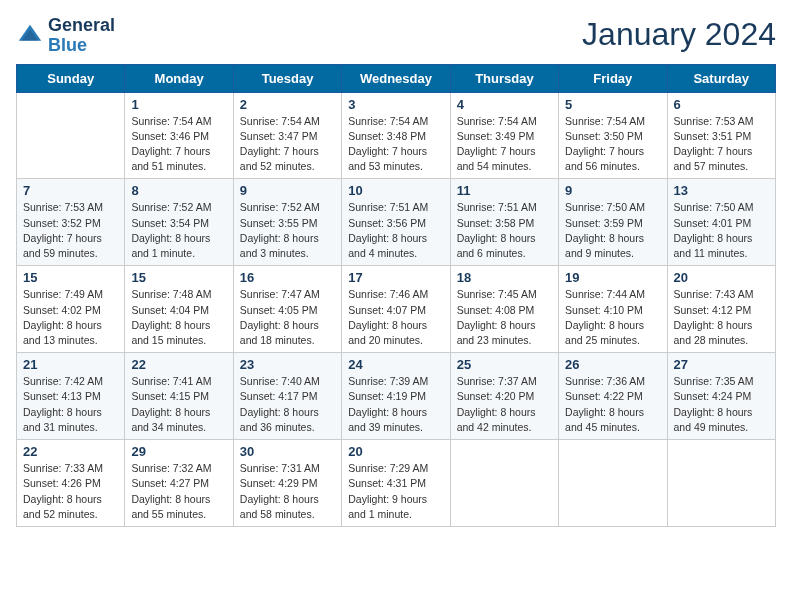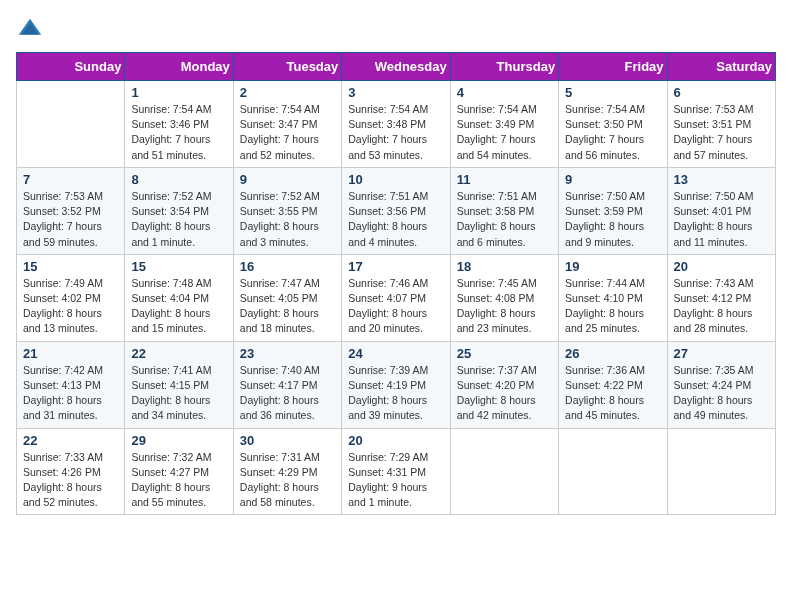--- a/index.html
+++ b/index.html
@@ -41,23 +41,23 @@
     .subtitle {
       font-size: 14px;
       color: #444;
     }
     table {
       width: 100%;
       border-collapse: collapse;
       table-layout: fixed;
     }
     thead tr th {
-      background-color: #a21caf;
+      background-color: #0369a1;
       color: #fff;
-      text-align: right;
+      text-align: center;
       padding: 6px 3px;
       font-size: 13px;
       font-weight: bold;
       border: 1px solid #1a5a9a;
     }
     tbody tr td {
       border: 1px solid #ccc;
       vertical-align: top;
       padding: 4px 6px;
       font-size: 11px;
@@ -84,22 +84,27 @@
   </style>
 </head>
 <body>
 
 <div class="header">
   <div class="logo">
     <svg class="logo-icon" viewBox="0 0 30 30">
       <polygon points="15,3 27,20 3,20" fill="#2a7ab8"></polygon>
       <polygon points="15,8 24,20 6,20" fill="#1a3a5c" opacity="0.3"></polygon>
     </svg>
+    <div class="logo-text">
+      <span class="general">General</span><br>
+      <span class="blue">Blue</span>
+    </div>
   </div>
   <div class="title-block">
+    <div class="month-title">January 2024</div>
   </div>
 </div>
 
 <table>
   <thead>
     <tr>
     <th>Sunday</th>
         <th>Monday</th>
         <th>Tuesday</th>
         <th>Wednesday</th>

